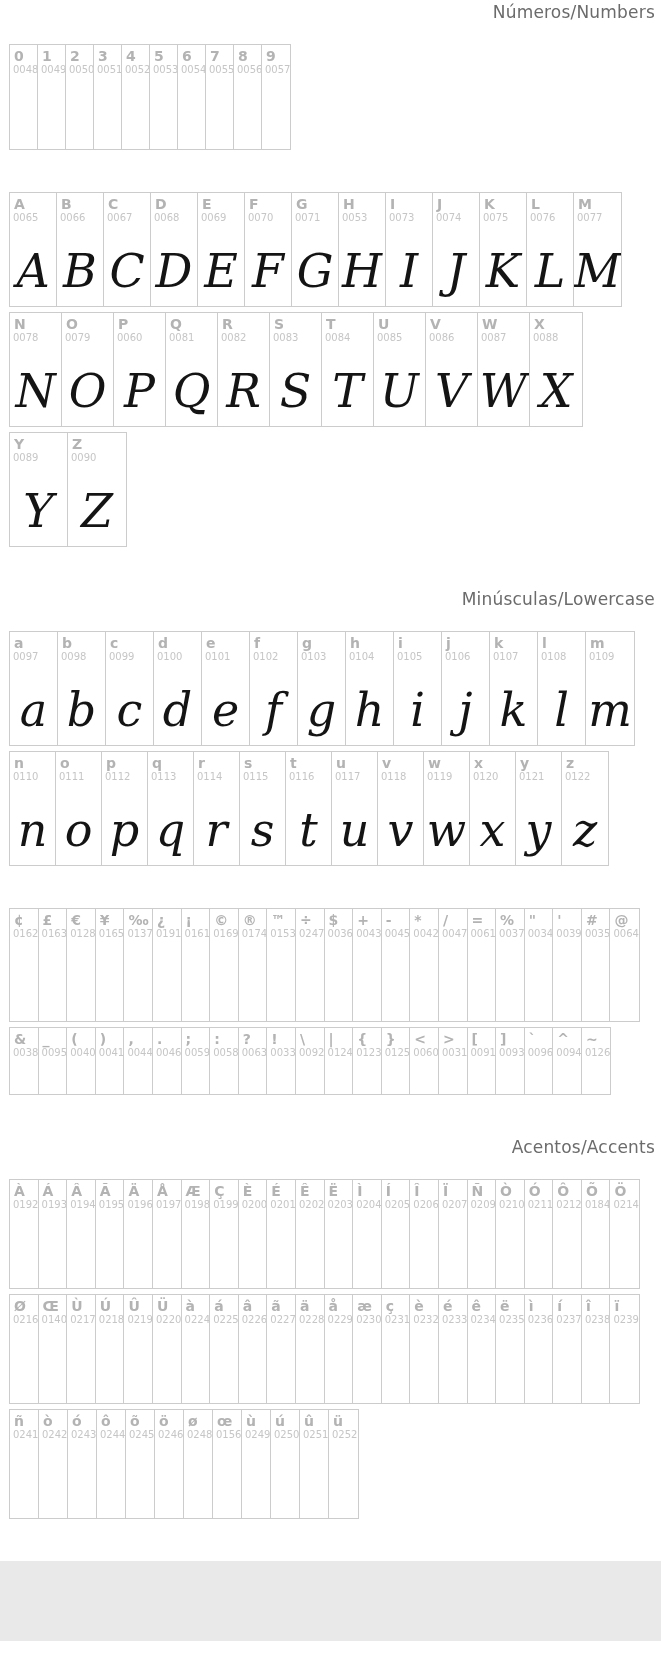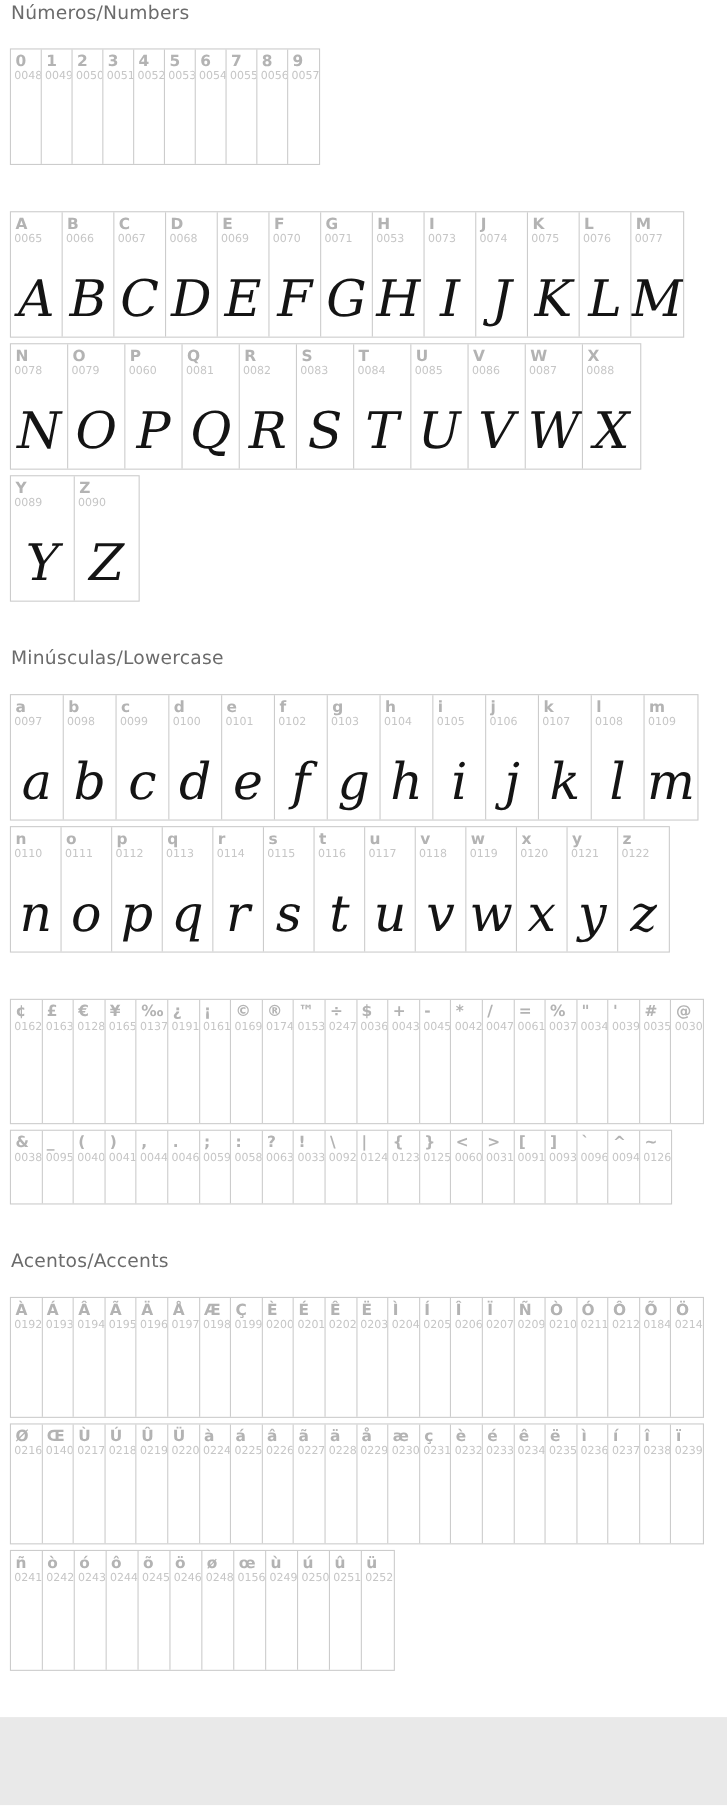--- a/index.html
+++ b/index.html
@@ -1,19 +1,19 @@
 <!DOCTYPE html>
 <html><head>
 <meta charset="utf-8">
 <style>
   html,body{margin:0;padding:0;background:#ffffff;width:661px;height:1653px;overflow:hidden;}
   body{font-family:"DejaVu Sans", sans-serif;}
   #specimen{padding:2px 6px 0 9px;}
   section{margin-bottom:42px;}
-  h2.sec-title{font-size:17px;font-weight:400;color:#6b6b6b;margin:0 0 22px 1px;letter-spacing:.2px;}
+  h2.sec-title{font-size:17px;font-weight:400;color:#6b6b6b;margin:0 0 22px 1px;letter-spacing:.2px;text-align:right;}
   .rows{width:max-content;}
   .row{display:flex;border:1px solid #cccccc;background:#ffffff;width:max-content;margin-bottom:5px;box-sizing:border-box;}
   .row:last-child{margin-bottom:0;}
   .cell{position:relative;box-sizing:border-box;border-right:1px solid #cccccc;padding:3px 1px 0 4px;overflow:hidden;}
   .cell:last-child{border-right:none;}
   .lab{font-weight:bold;font-size:14px;line-height:16px;color:#b3b3b3;}
   .code{font-size:10px;line-height:12px;color:#c6c6c6;letter-spacing:0;margin-left:-1px;white-space:nowrap;}
   .glyph{position:absolute;left:50%;bottom:12px;transform:translateX(-50%);
          font-family:"DejaVu Serif", serif;font-style:italic;font-weight:400;
          color:#141414;font-size:46px;line-height:1;white-space:nowrap;}
@@ -443,21 +443,21 @@
           <div class="cell">
             <div class="lab">'</div>
             <div class="code">0039</div>
           </div>
           <div class="cell">
             <div class="lab">#</div>
             <div class="code">0035</div>
           </div>
           <div class="cell">
             <div class="lab">@</div>
-            <div class="code">0030</div>
+            <div class="code">0064</div>
           </div>
         </div>
         <div class="row">
           <div class="cell">
             <div class="lab">&amp;</div>
             <div class="code">0038</div>
           </div>
           <div class="cell">
             <div class="lab">_</div>
             <div class="code">0095</div>

